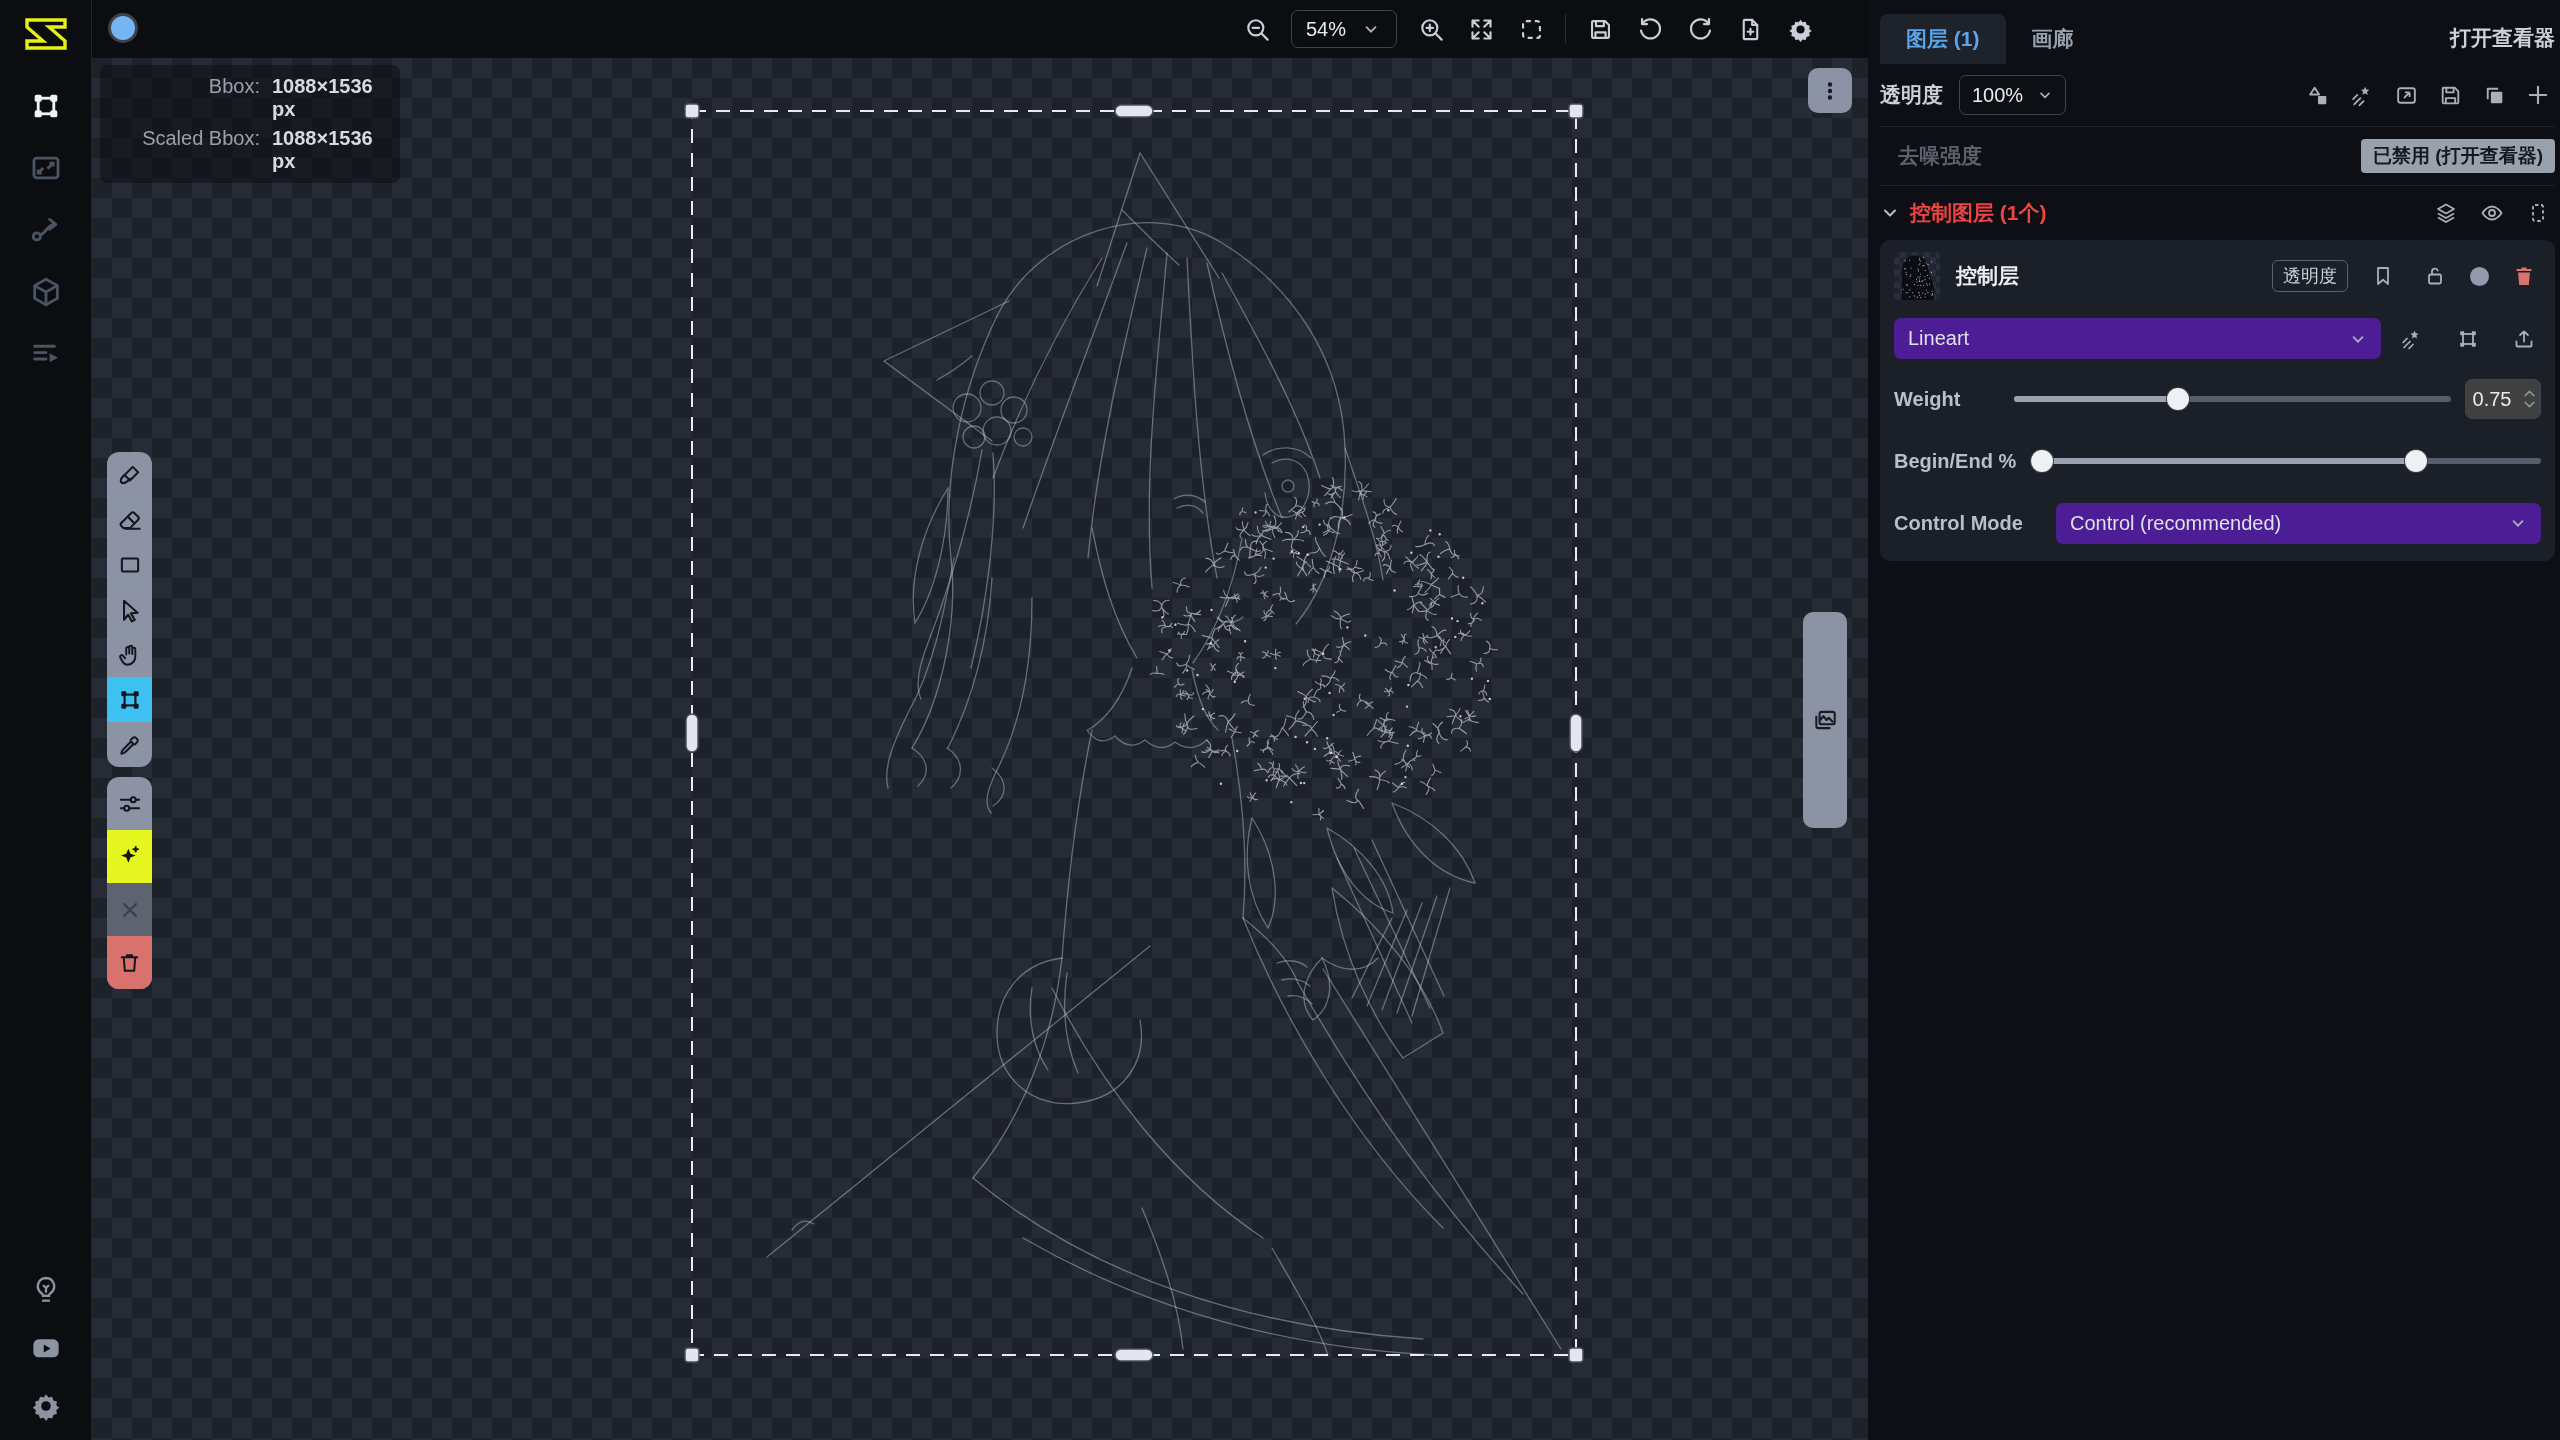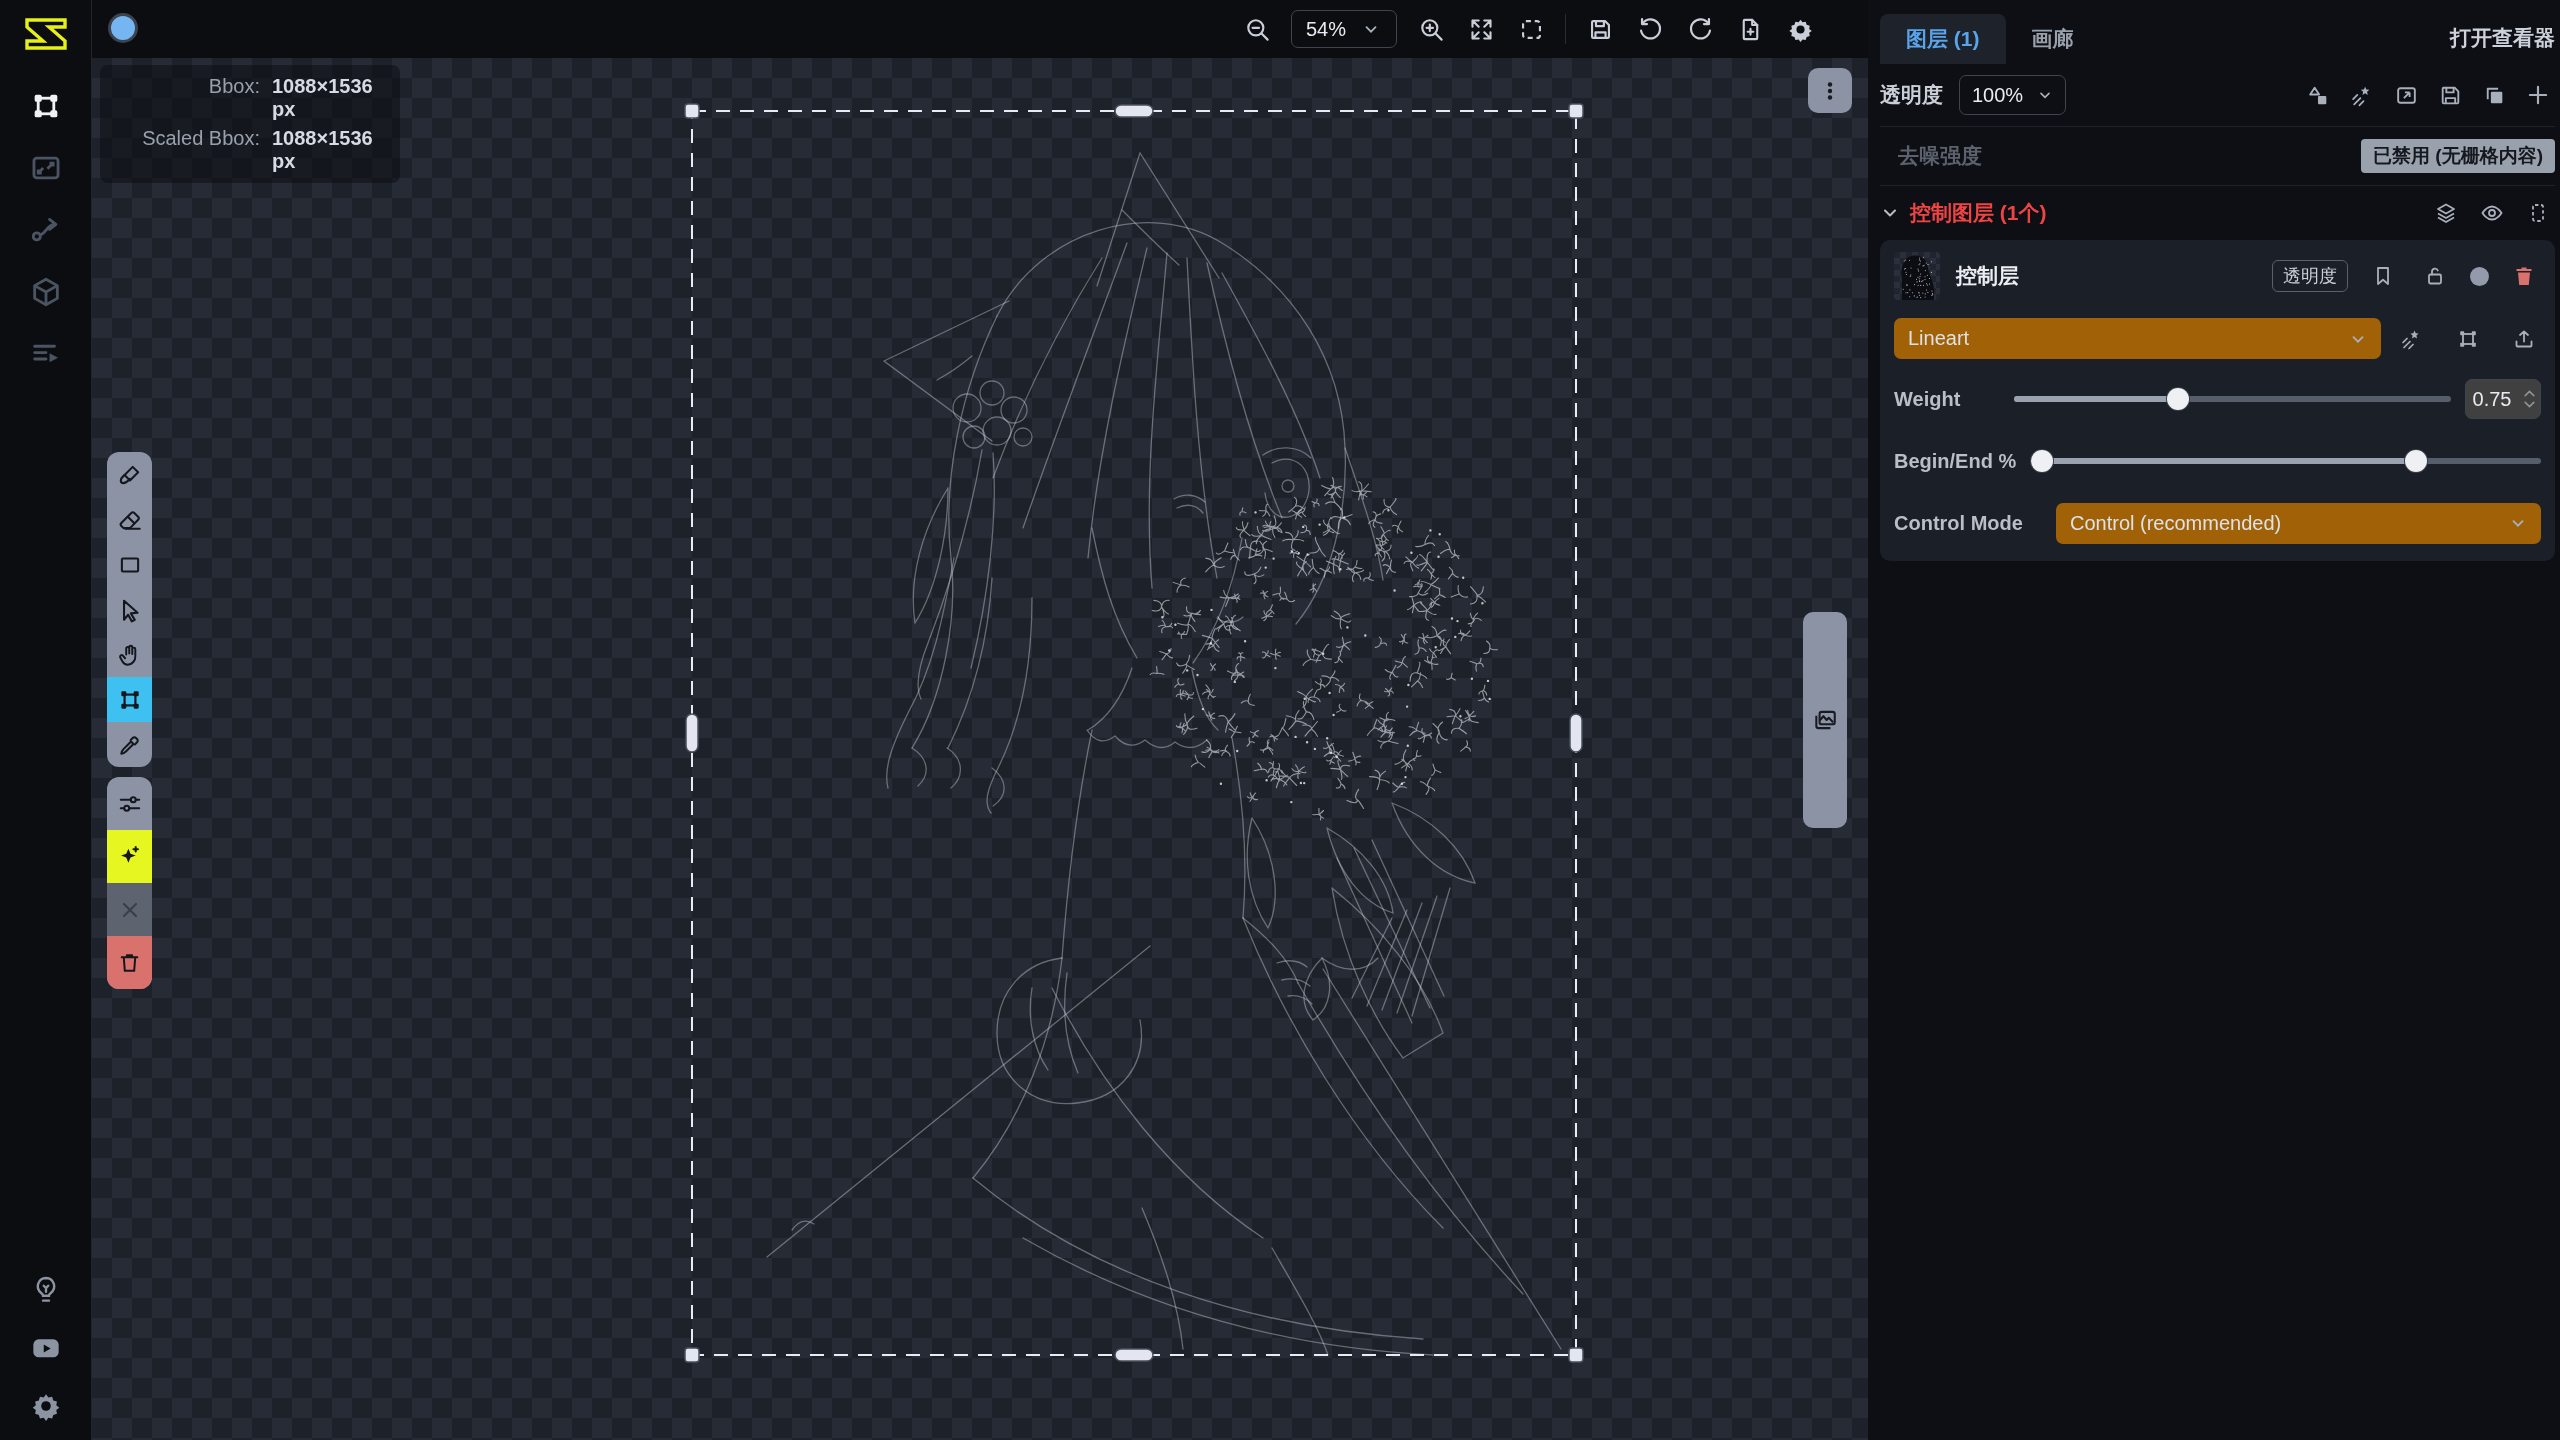--- a/index.html
+++ b/index.html
@@ -103,21 +103,21 @@
       linear-gradient(45deg,#2a2f3a 25%,transparent 25%,transparent 75%,#2a2f3a 75%);
     background-size:12px 12px; background-position:0 0,6px 6px; position:relative; cursor:pointer; }
   .layer-title { font-size:21px; font-weight:700; color:#eceef2; }
   .layer-actions { margin-left:auto; display:flex; align-items:center; gap:18px; }
   .pill-btn { border:1.5px solid #596070; border-radius:6px; padding:3px 10px; font-size:18px;
     color:#ccd1da; cursor:pointer; }
   .circle-dot { width:19px; height:19px; border-radius:50%; background:#929aac; cursor:pointer; }
   .danger-ic { color:#d9716d; }
 
   .ctl-row { display:flex; align-items:center; gap:14px; }
-  .select-box { display:flex; align-items:center; height:41px; background:#a16207; border-radius:7px;
+  .select-box { display:flex; align-items:center; height:41px; background:#4c1d95; border-radius:7px;
     padding:0 14px; font-size:20px; color:#dde1e8; cursor:pointer; }
   .select-box .chev { margin-left:auto; color:#aab1bd; }
   .model-select { width:492px; }
   .ctl-row .spread { margin-left:auto; display:flex; gap:22px; }
 
   .param-row { display:flex; align-items:center; gap:14px; height:44px; }
   .param-label { font-size:20px; color:#b9bfc9; font-weight:700; flex:none; }
   .w-110 { width:106px; } .w-140 { width:134px; } .w-150 { width:148px; }
   .slider { position:relative; flex:1; height:22px; cursor:pointer; }
   .slider .track { position:absolute; left:0; right:0; top:8px; height:6px; border-radius:3px; background:#565e6c; }
@@ -524,21 +524,21 @@
           <path d="M12 4.5v15M4.5 12h15"></path>
         </svg>
       </div>
     </div>
   </div>
 
   <div class="divider"></div>
 
   <div class="row denoise-row">
     <span class="denoise-label">去噪强度</span>
-    <span class="status-badge">已禁用 (无栅格内容)</span>
+    <span class="status-badge">已禁用 (打开查看器)</span>
   </div>
 
   <div class="divider"></div>
 
   <div class="row group-header">
     <span class="chev">
       <svg class="icon" width="20" height="20" viewBox="0 0 24 24" fill="none" stroke="currentColor" stroke-width="2.4" stroke-linecap="round" stroke-linejoin="round">
           <path d="M6 9l6 6 6-6"></path>
         </svg>
     </span>

